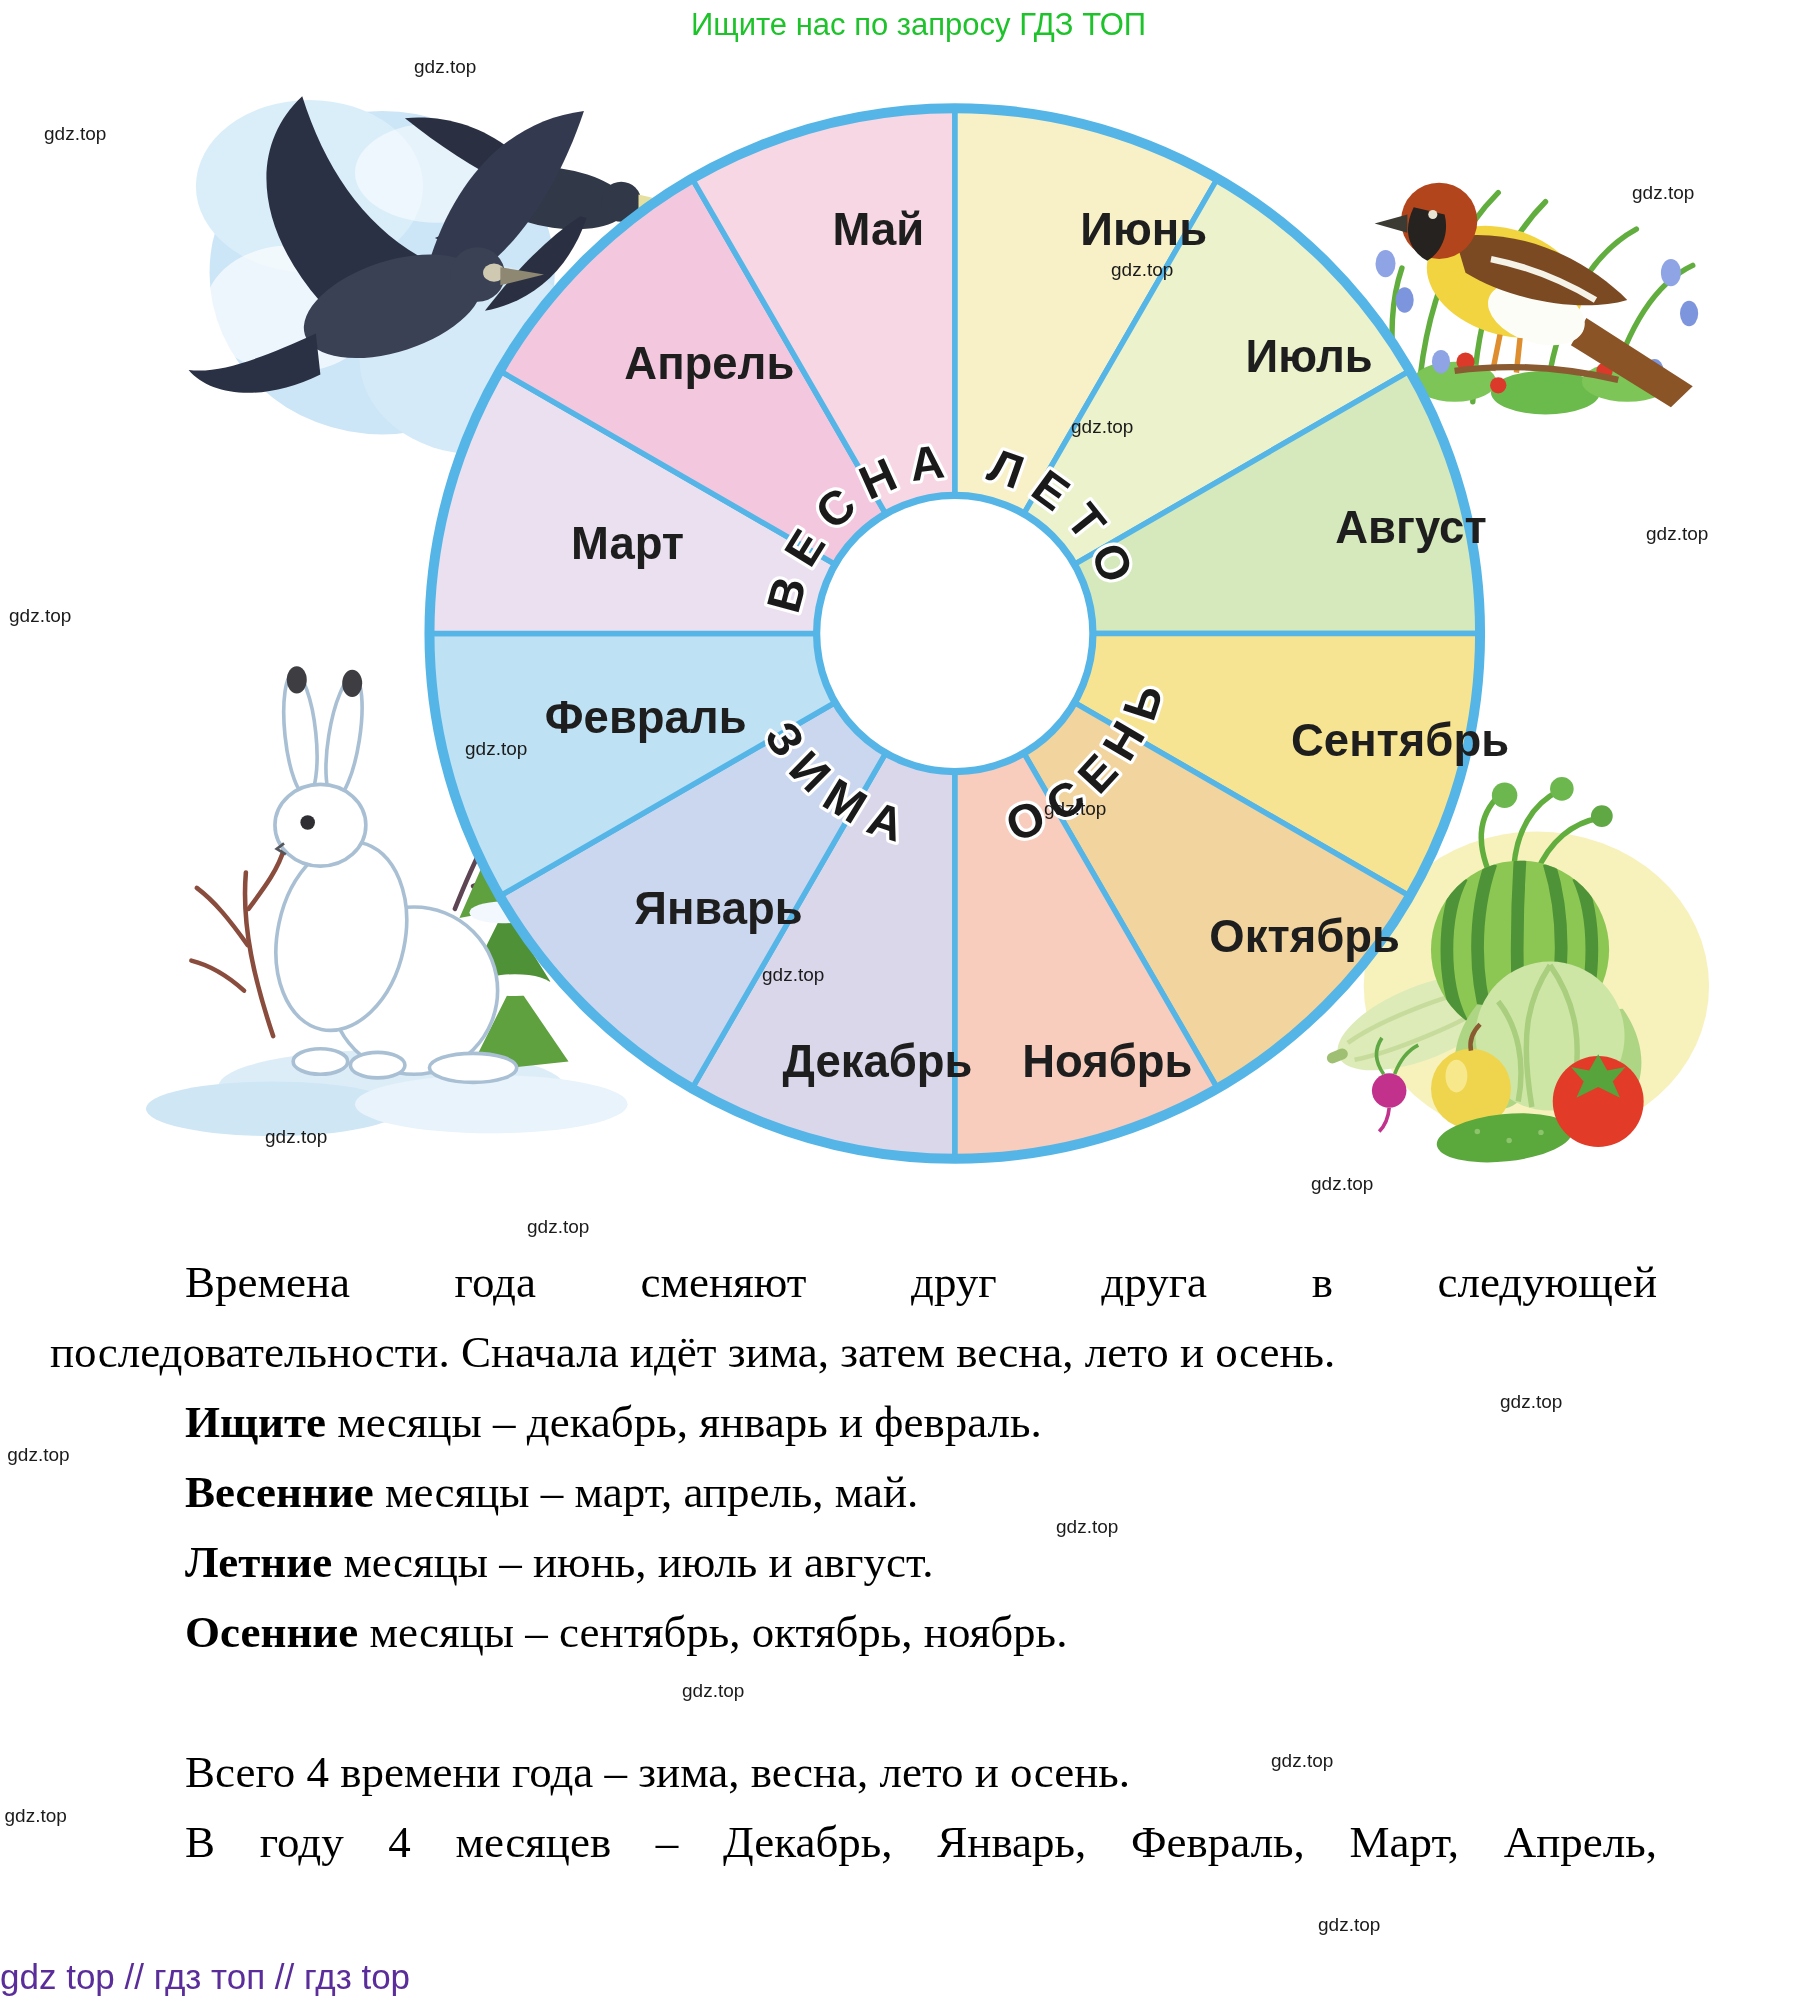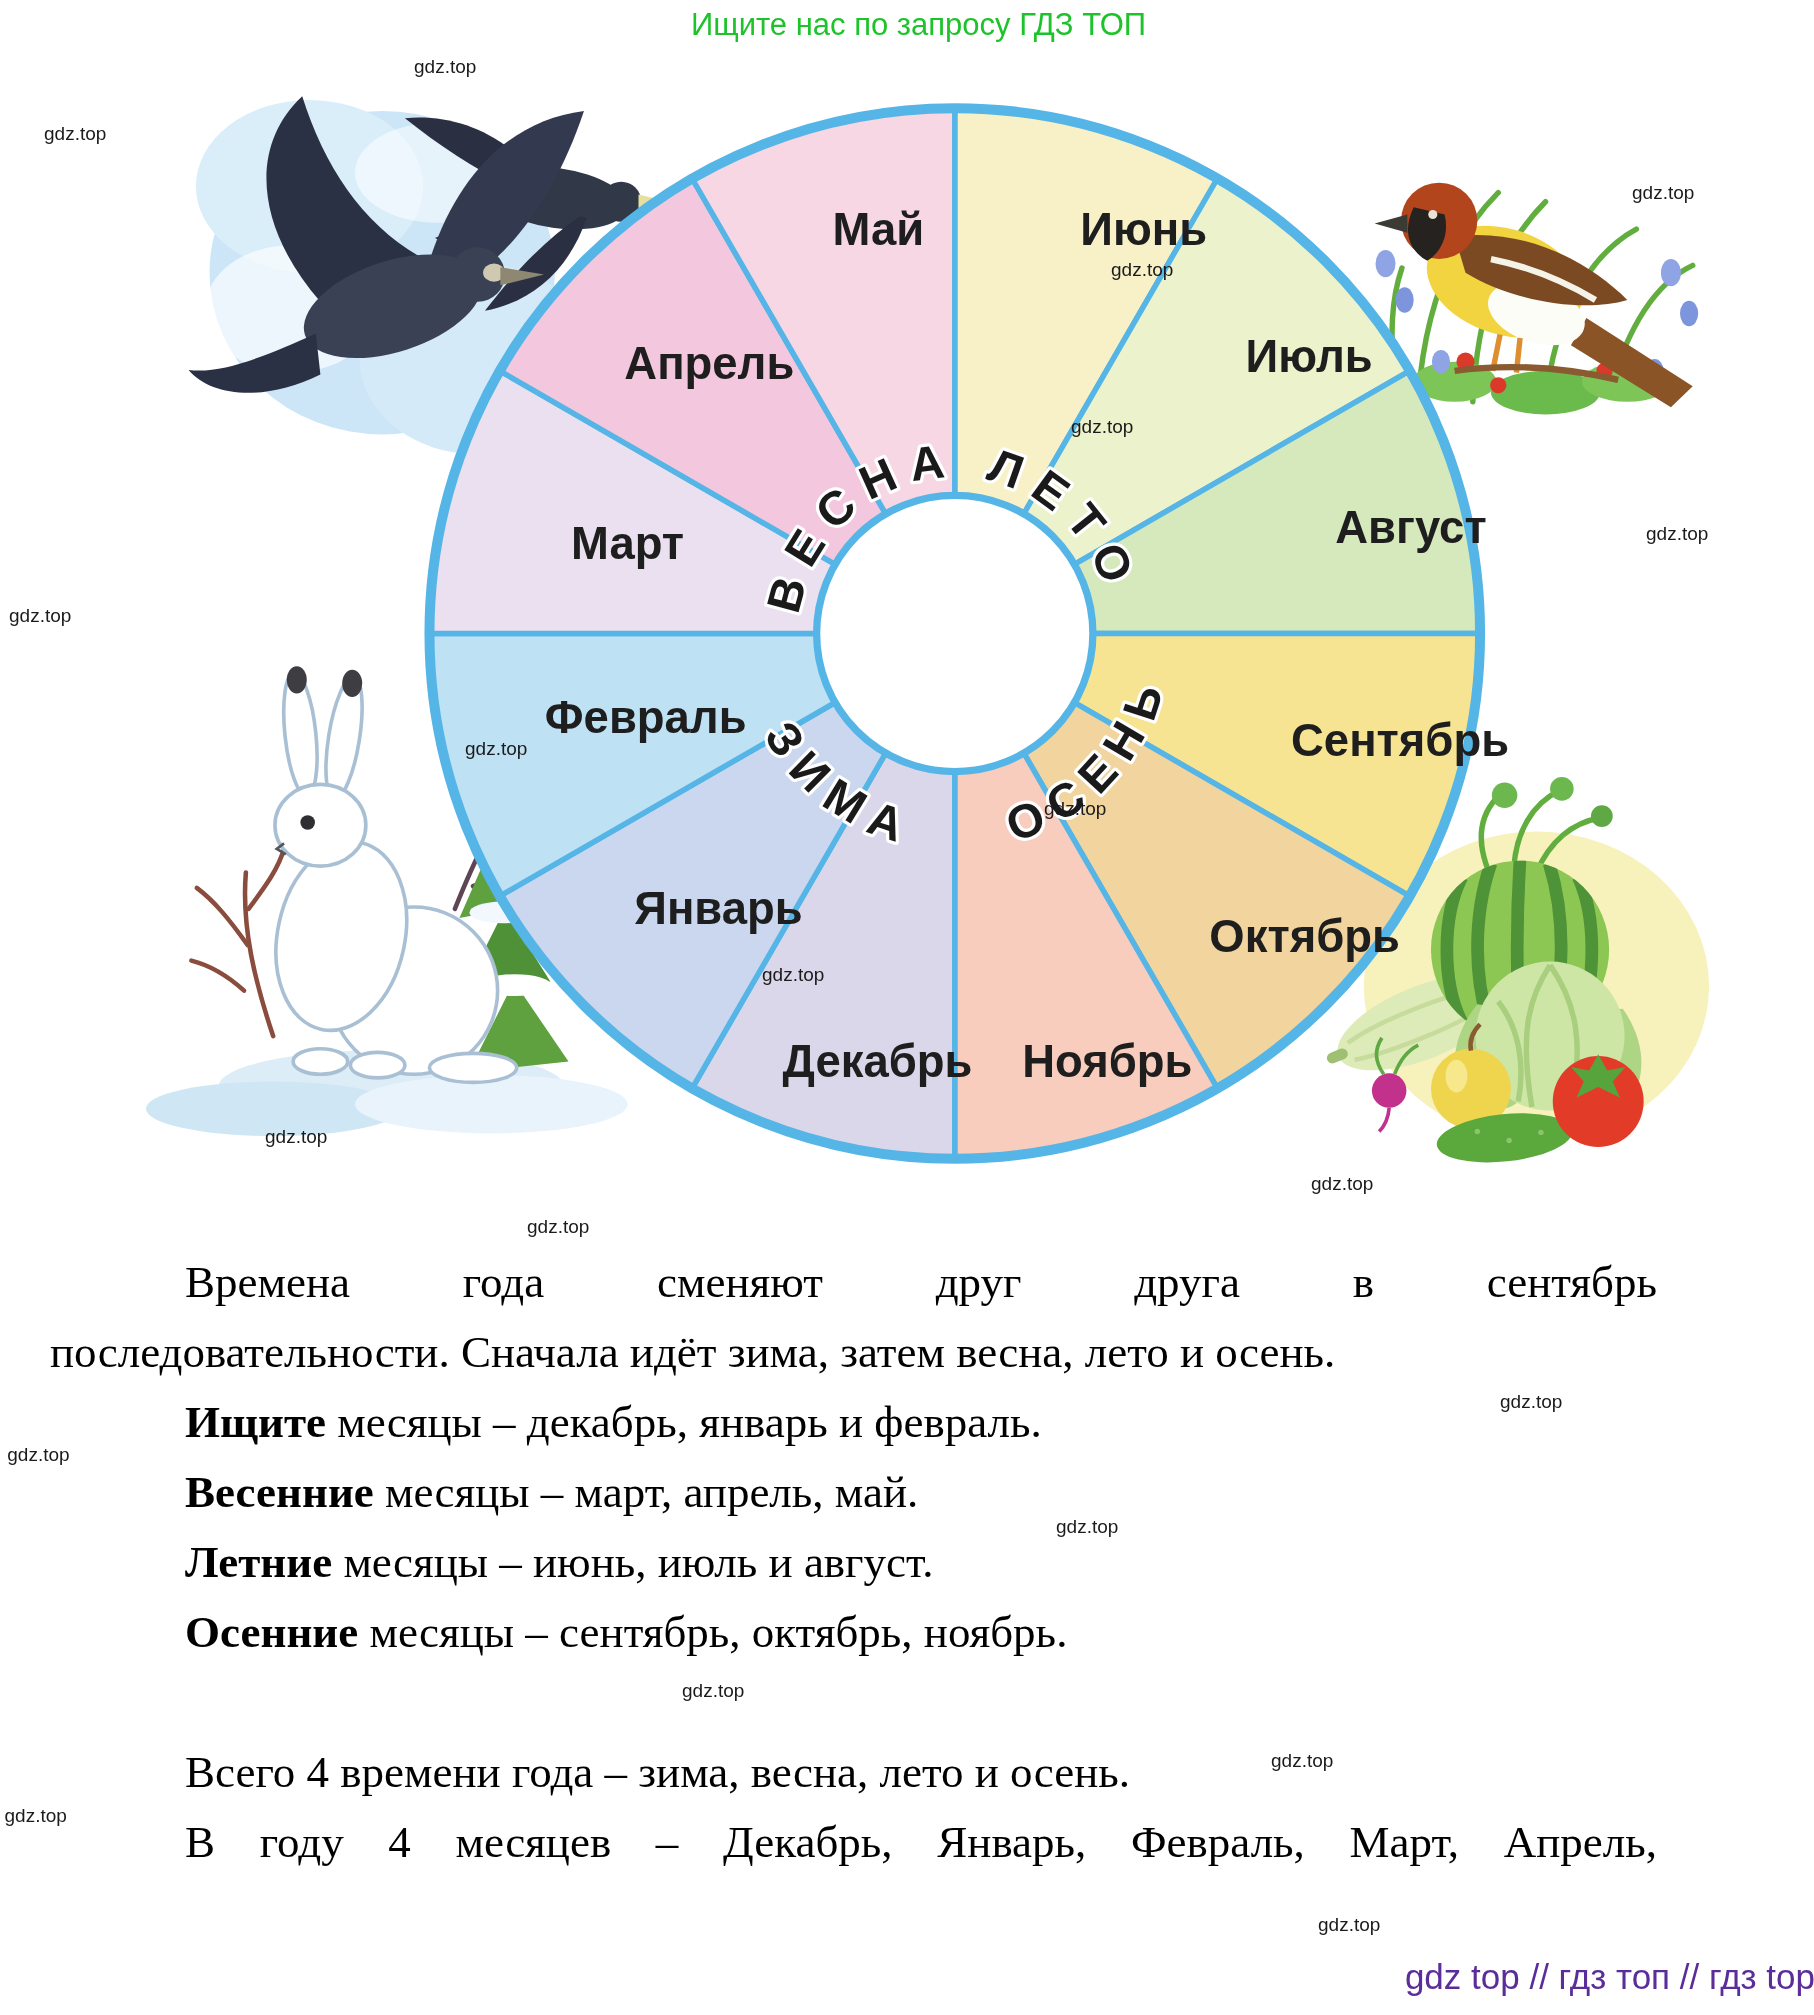--- a/index.html
+++ b/index.html
@@ -31,21 +31,21 @@
   .hareline{fill:#ffffff;stroke:#A9C0D4;stroke-width:4;}
   .bodytext{
     position:absolute;left:50px;top:1247px;width:1607px;
     font-family:"Liberation Serif",serif;font-size:45px;color:#000;
   }
   .line{height:70px;line-height:70px;white-space:nowrap;}
   .line.indent{padding-left:135px;}
   .line.justify{text-align:justify;text-align-last:justify;white-space:normal;}
   .line.spacer{height:70px;}
   .footer{
-    position:absolute;top:1957px;left:0;width:100%;text-align:right;
+    position:absolute;top:1957px;left:0;width:100%;text-align:left;
     font-size:35px;font-weight:400;
   }
 </style>
 </head>
 <body>
 
 <div class="header" style="color: rgb(30, 195, 43); margin-left: 11px;">Ищите нас по запросу ГДЗ ТОП</div>
 
 <svg id="scene" width="1815" height="1236" viewBox="0 0 1996 1360">
 
@@ -263,21 +263,21 @@
     <span class="watermark" style="left: 1500px; top: 1391px; color: rgb(27, 27, 27);">gdz.top</span>
     <span class="watermark" style="left: 7.3px; top: 1444px; color: rgb(27, 27, 27);">gdz.top</span>
     <span class="watermark" style="left: 1056px; top: 1516px; color: rgb(27, 27, 27);">gdz.top</span>
     <span class="watermark" style="left: 682px; top: 1680px; color: rgb(27, 27, 27);">gdz.top</span>
     <span class="watermark" style="left: 1271px; top: 1750px; color: rgb(27, 27, 27);">gdz.top</span>
     <span class="watermark" style="left: 4.5px; top: 1805px; color: rgb(27, 27, 27);">gdz.top</span>
     <span class="watermark" style="left: 1318px; top: 1914px; color: rgb(27, 27, 27);">gdz.top</span>
   </div>
 
 <div class="bodytext" id="body-text">
-    <div class="line indent justify">Времена года сменяют друг друга в сентябрь</div>
+    <div class="line indent justify">Времена года сменяют друг друга в следующей</div>
     <div class="line">последовательности. Сначала идёт зима, затем весна, лето и осень.</div>
     <div class="line indent"><b>Ищите</b> месяцы – декабрь, январь и февраль.</div>
     <div class="line indent"><b>Весенние</b> месяцы – март, апрель, май.</div>
     <div class="line indent"><b>Летние</b> месяцы – июнь, июль и август.</div>
     <div class="line indent"><b>Осенние</b> месяцы – сентябрь, октябрь, ноябрь.</div>
     <div class="line spacer"></div>
     <div class="line indent">Всего 4 времени года – зима, весна, лето и осень.</div>
     <div class="line indent justify">В году 4 месяцев – Декабрь, Январь, Февраль, Март, Апрель,</div>
   </div>
 

